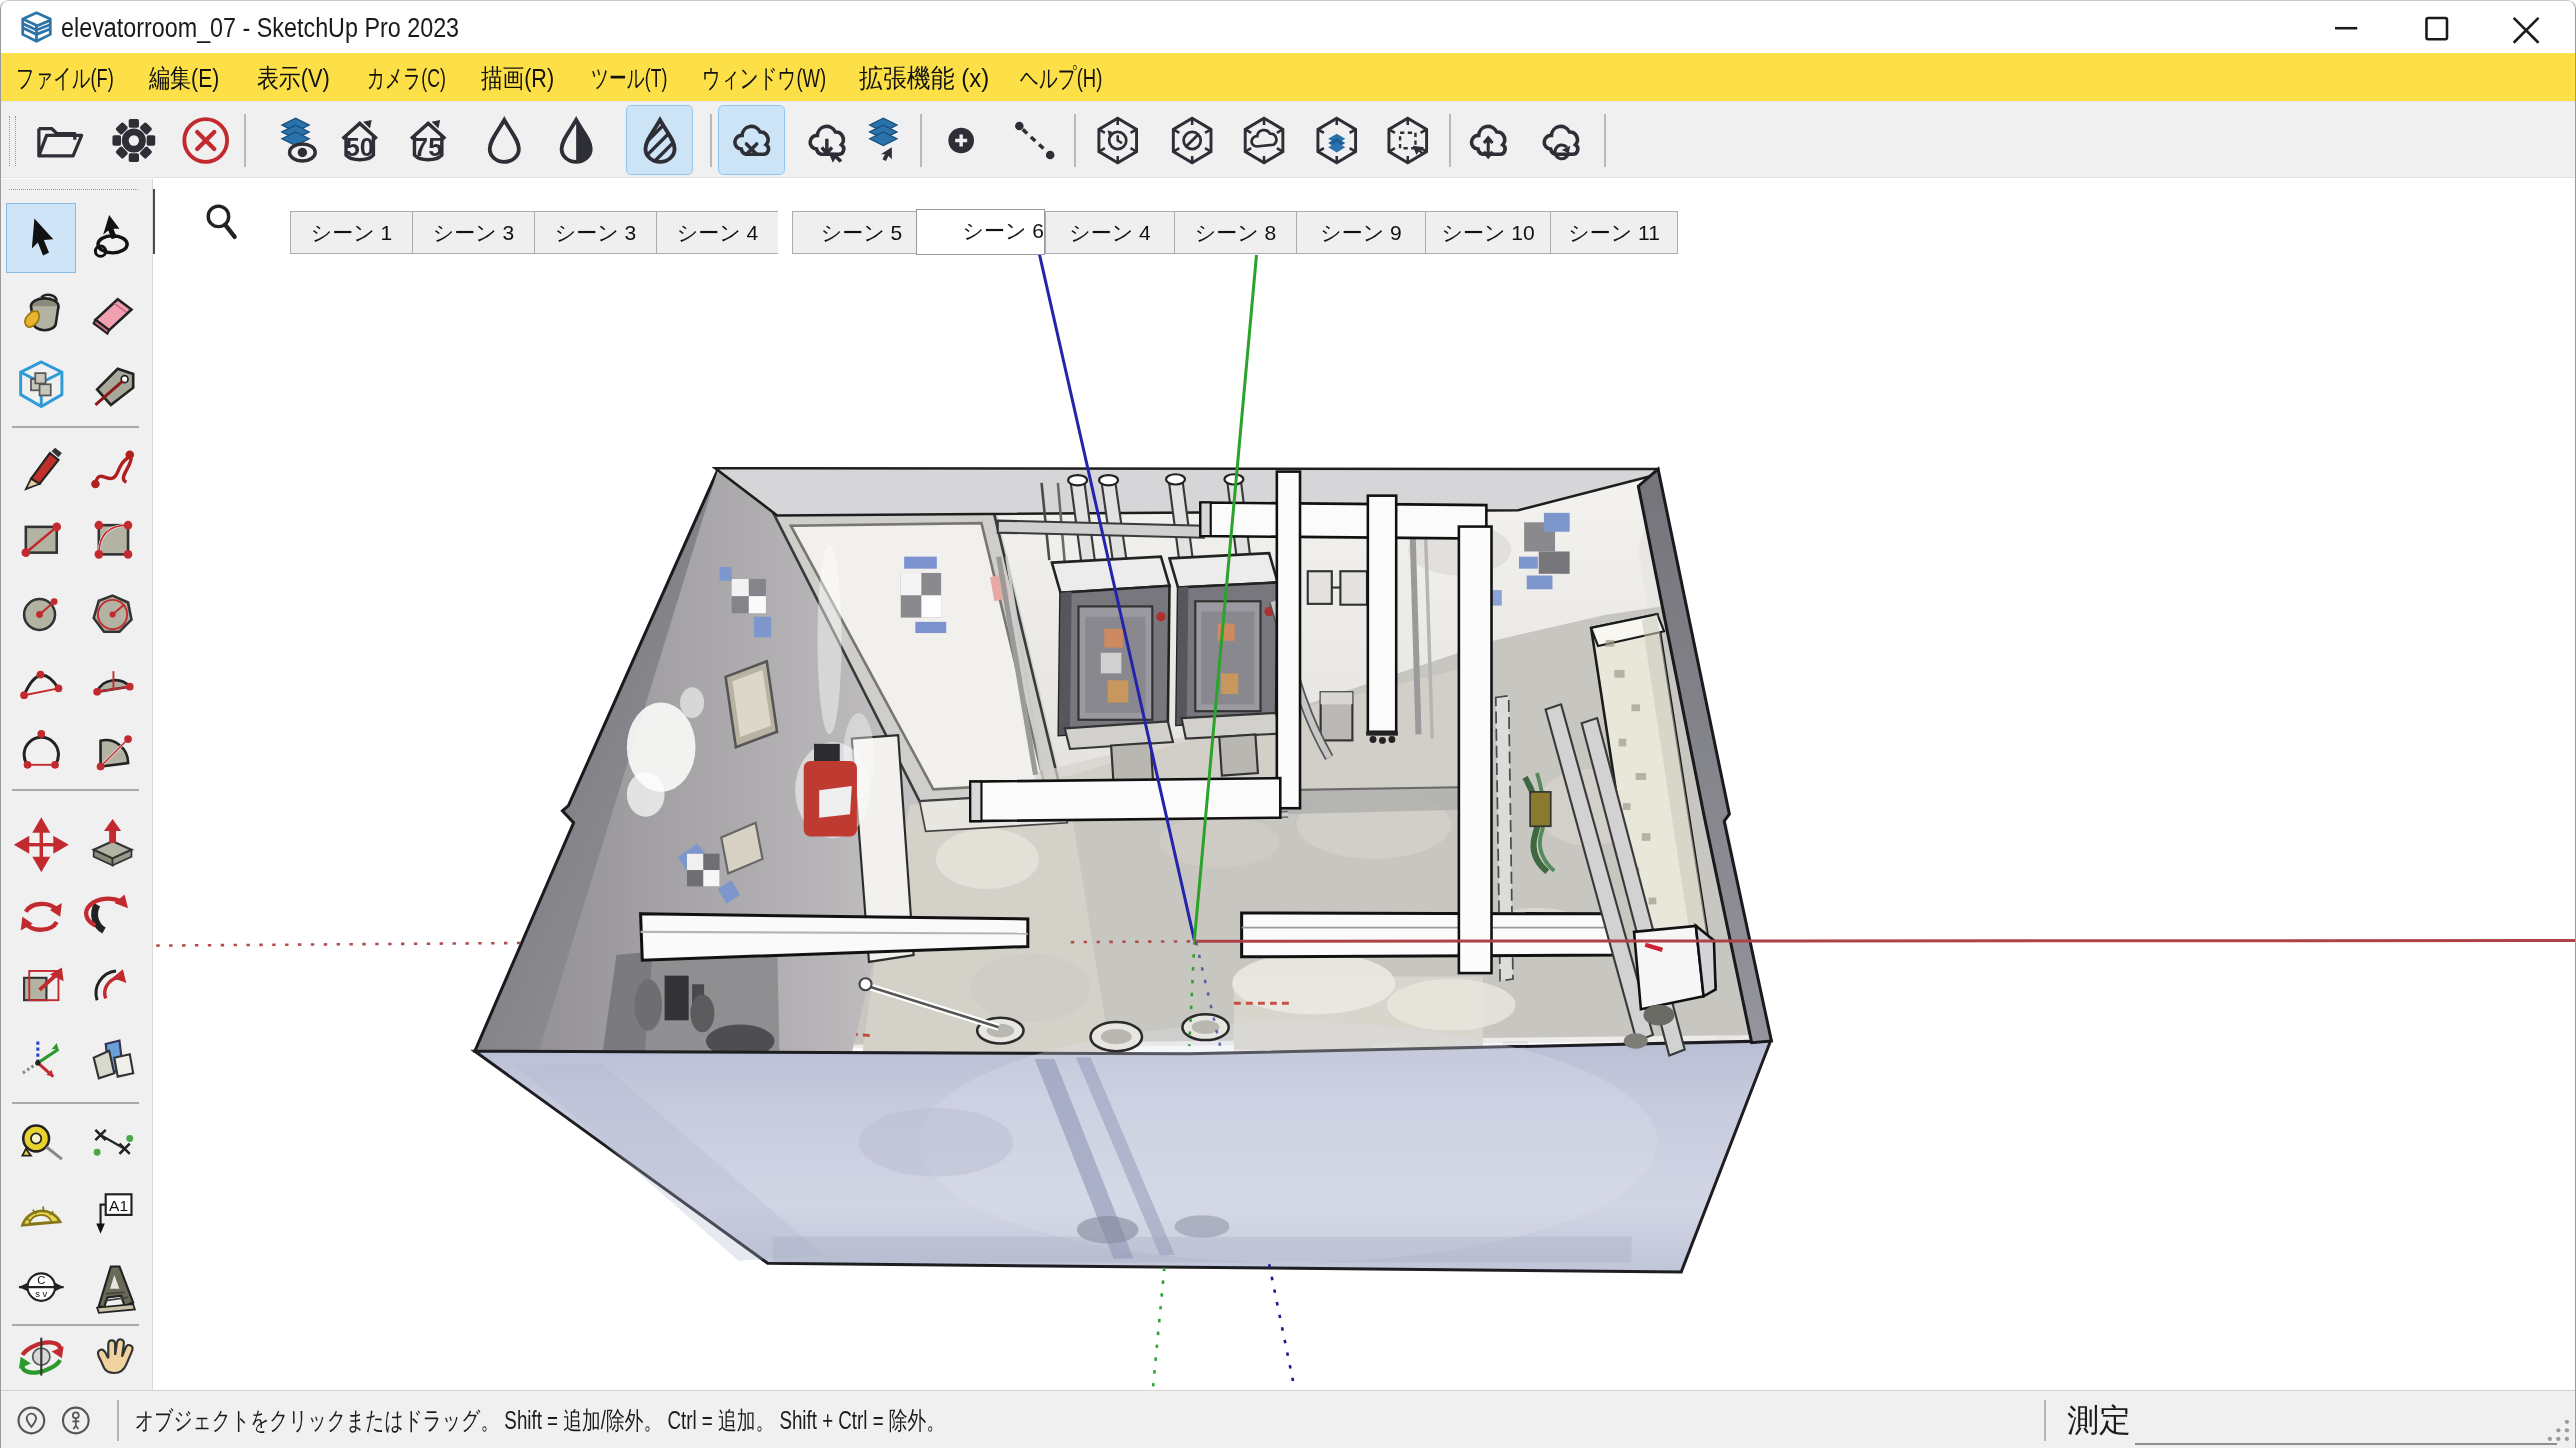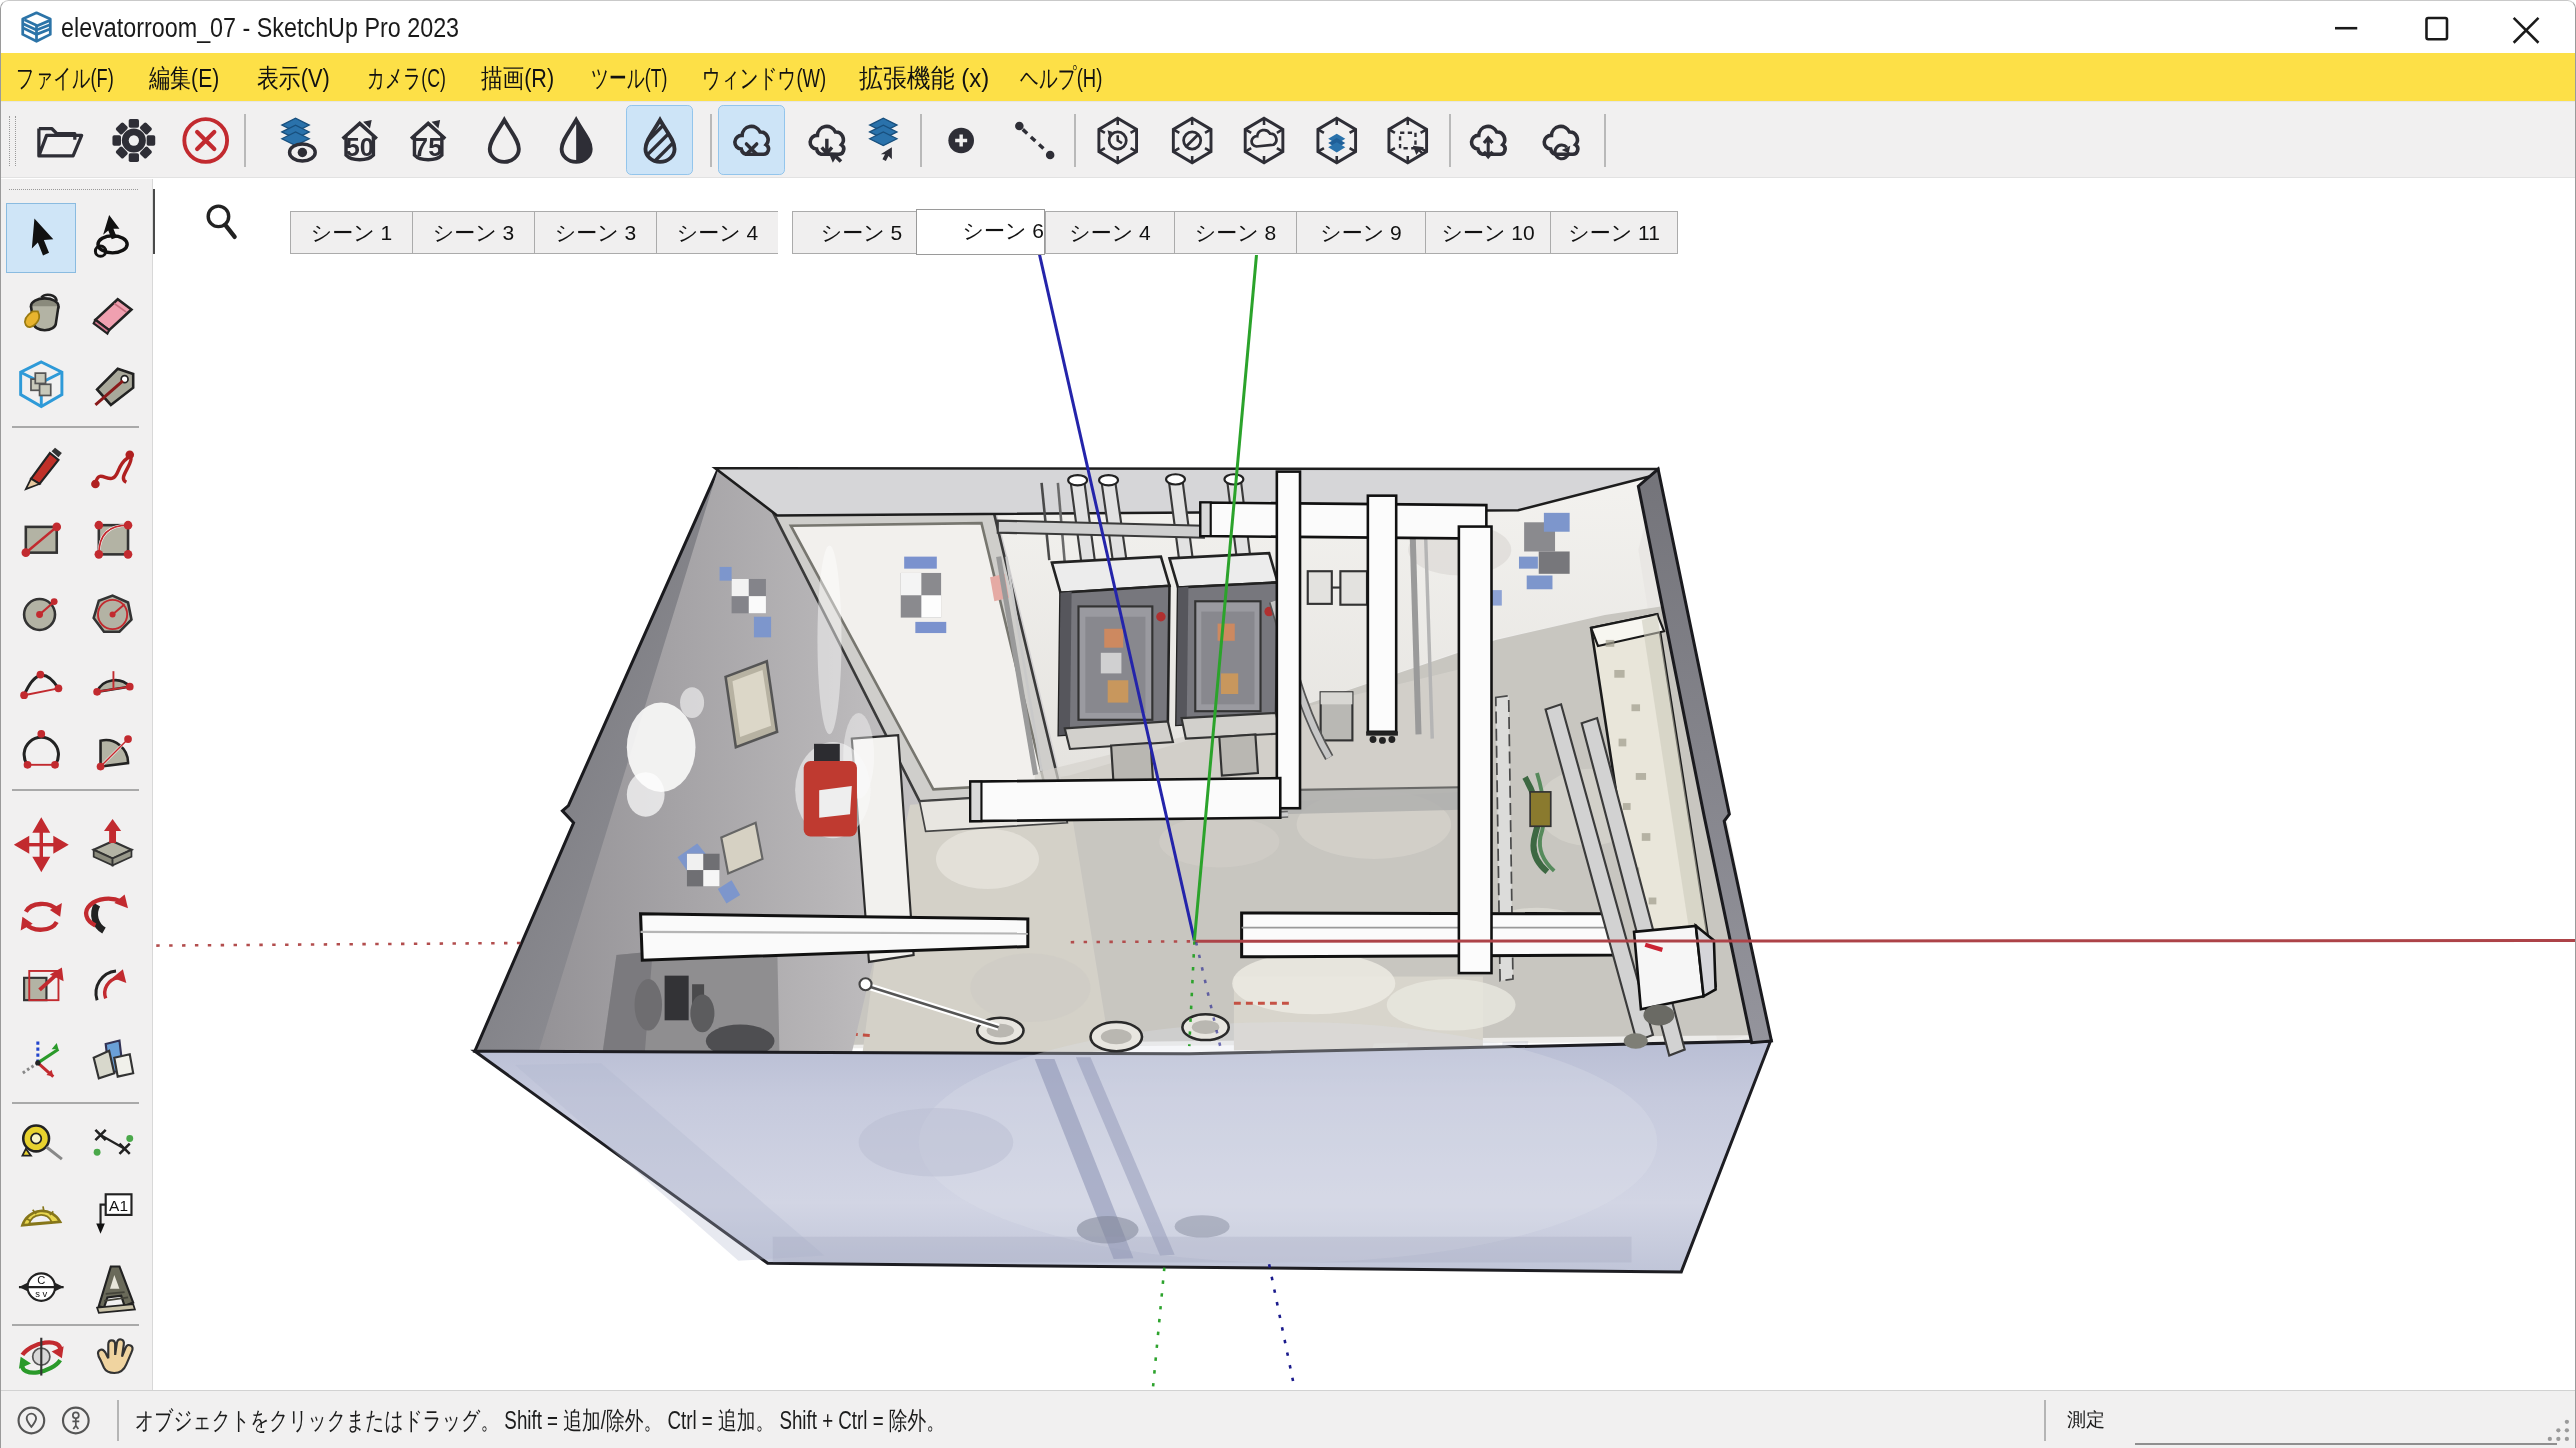--- a/index.html
+++ b/index.html
@@ -12,21 +12,21 @@
 #toolbar { left:0; top:101px; width:2576px; height:77px; background:#f1f0f0; border-top:0.9px solid #e6e6e6; border-bottom:0.9px solid #e2e2e2; z-index:20;padding-left:15px; }
 .tsep { position:absolute; top:12px; width:1.7px; height:53px; background:#b9b9b9; }
 .thl { position:absolute; top:2.6px; height:70px; background:#cde4f7; border:1.7px solid #93c5ec; border-radius:5.2px; }
 #tabrow { left:153px; top:179px; width:2423px; height:76px; background:#fff; z-index:20; }
 .tab { position:absolute; top:32px; height:43px; background:#f0efef; border:1.7px solid #ababab; border-right:none; color:#111; font-size:21px; text-align:center; line-height:41px; z-index:21; }
 .tabactive { background:#fff; border:1.7px solid #9a9a9a; top:30px; height:46px; z-index:22;text-align:right; }
 #palette { left:0; top:179px; width:153px; height:1212px; background:#f1f0f0; border-right:0.9px solid #d8d8d8; z-index:20; }
 .psep { position:absolute; left:12px; width:127px; height:1.7px; background:#a9a9a9; }
 #statusbar { left:0; top:1390px; width:2576px; height:58px; background:#f1f0f0; border-top:0.9px solid #d2d2d2; z-index:20; }
 #stattext { position:absolute; left:135px; top:0; height:58px; line-height:58px; font-size:25px; color:#1c1c1c; transform:scaleX(0.75); transform-origin:0 50%; white-space:nowrap; }
-#measlbl { position:absolute; left:2067px; top:0; height:58px; line-height:58px; font-size:19px; color:#1c1c1c; }
+#measlbl { position:absolute; left:2067px; top:0; height:58px; line-height:58px; font-size:32px; color:#1c1c1c; }
 .ssep { position:absolute; top:8.6px; width:1.7px; height:41px; background:#b5b5b5; }
 #viewport-svg { left:0; top:0; z-index:1; }
 </style>
 </head>
 <body>
 <svg id="viewport-svg" class="abs" width="2576" height="1449" viewBox="0 0 3000 1687">
 <defs>
 <linearGradient id="gFound" x1="0" y1="0" x2="0" y2="1">
   <stop offset="0" stop-color="#b9bed4"></stop>
         <stop offset="0.25" stop-color="#c6cadd"></stop>

